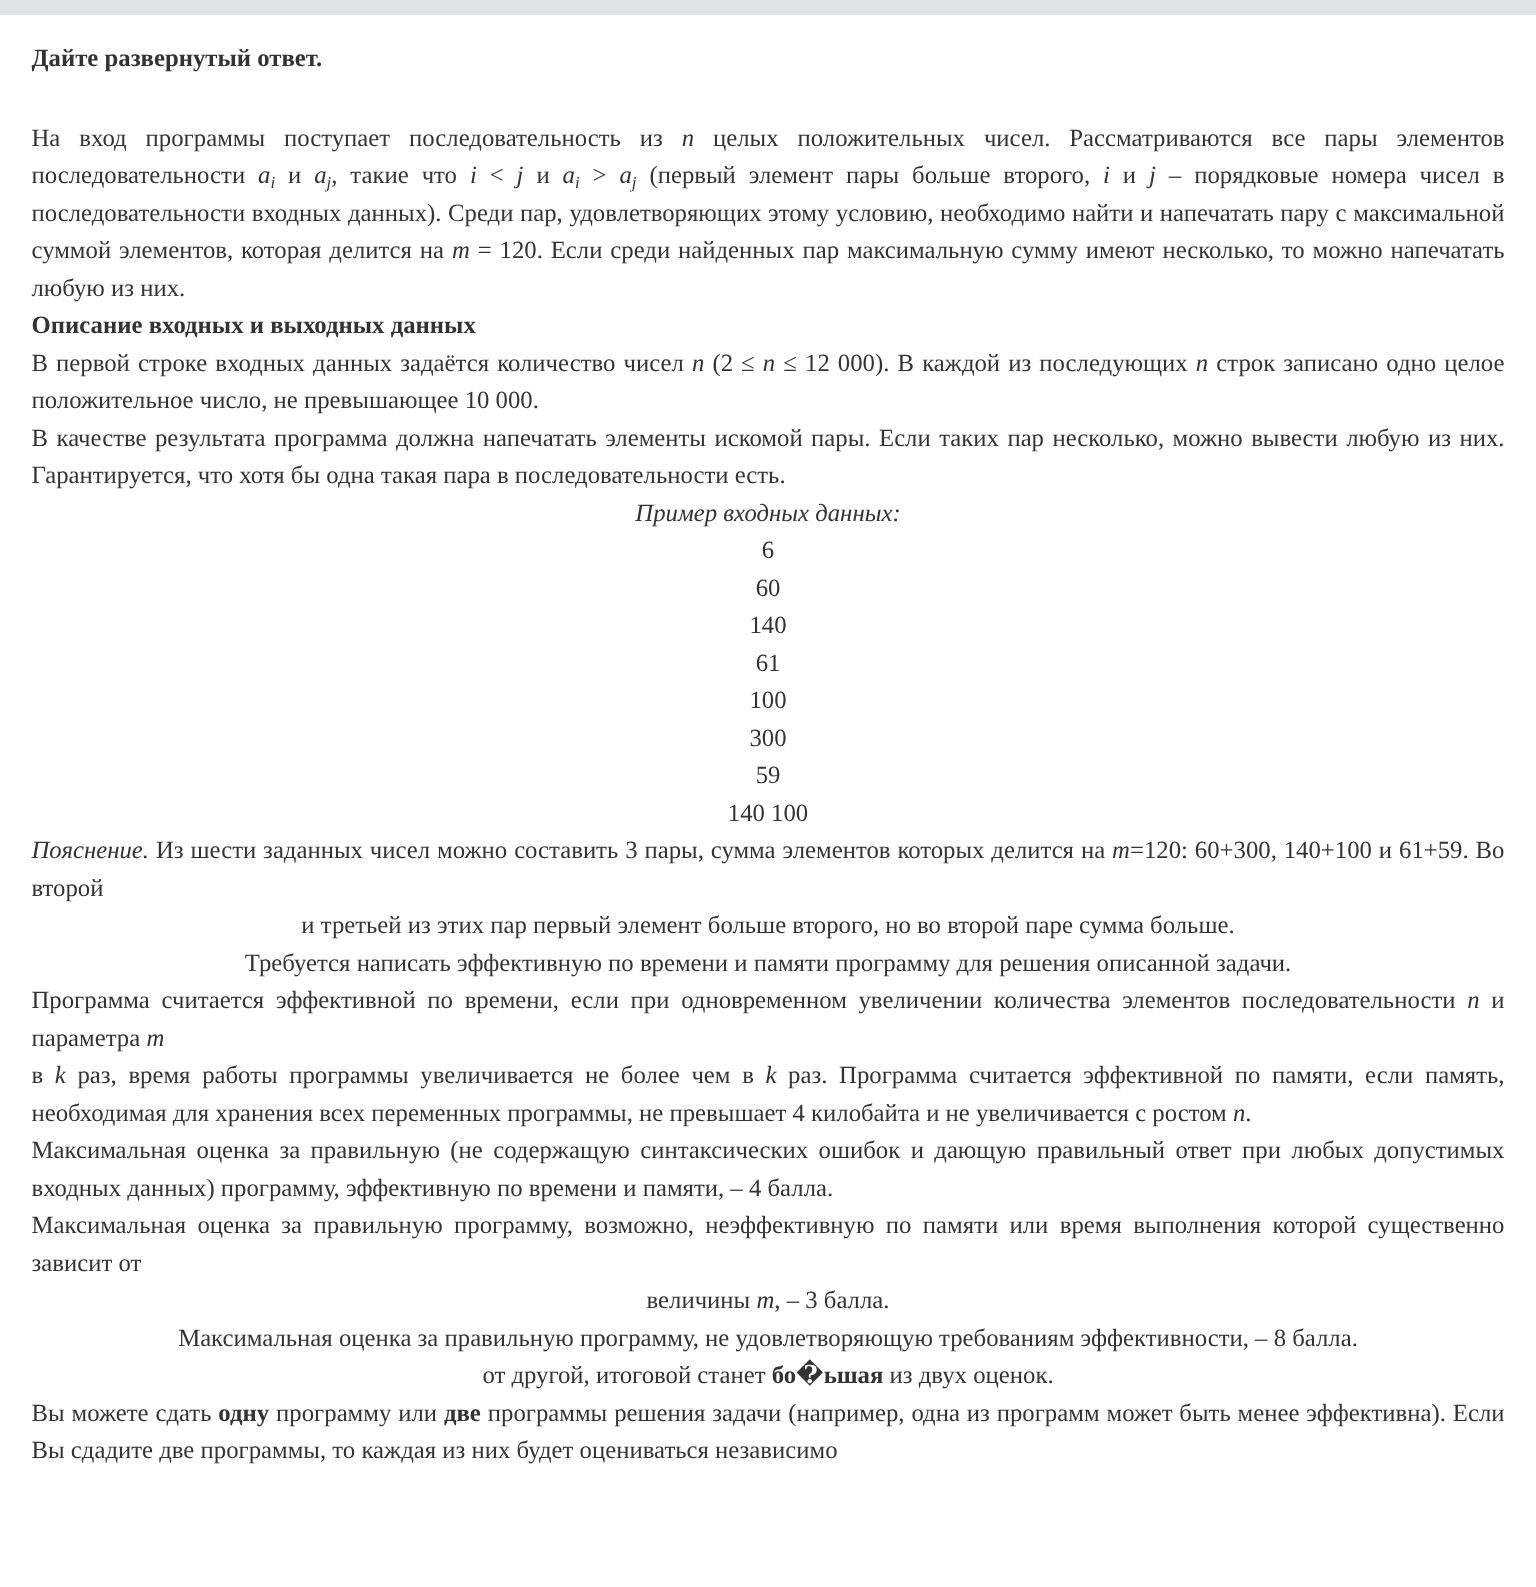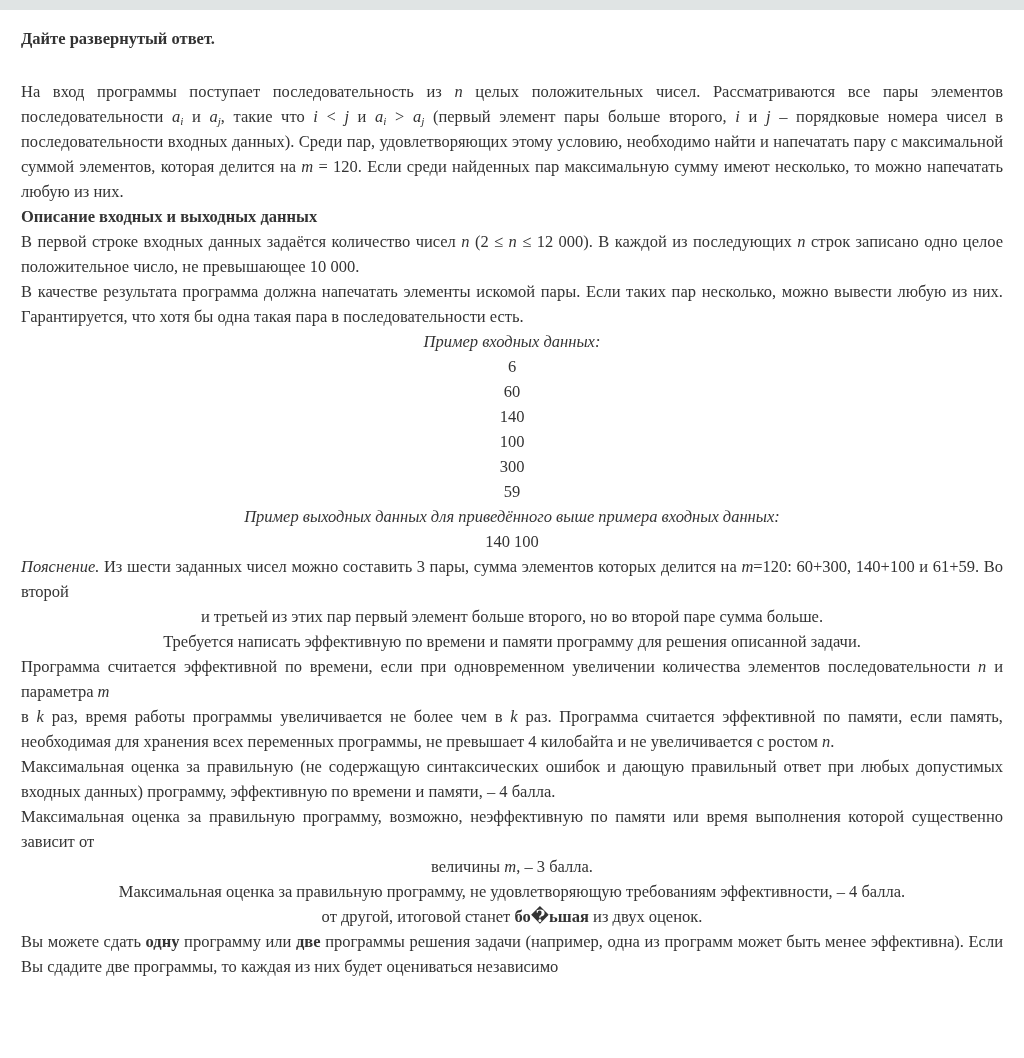--- a/index.html
+++ b/index.html
@@ -46,29 +46,29 @@
 <main class="doc">
     <div class="block title"><span>Дайте развернутый ответ.</span></div>
     <div class="block para"><span>На вход программы поступает последовательность из </span><span class="it">n</span><span> целых положительных чисел. Рассматриваются все пары элементов последовательности </span><span class="it">a</span><span class="it sub">i</span><span> и </span><span class="it">a</span><span class="it sub">j</span><span>, такие что </span><span class="it">i</span><span> &lt; </span><span class="it">j</span><span> и </span><span class="it">a</span><span class="it sub">i</span><span> &gt; </span><span class="it">a</span><span class="it sub">j</span><span> (первый элемент пары больше второго, </span><span class="it">i</span><span> и </span><span class="it">j</span><span> – порядковые номера чисел в последовательности входных данных). Среди пар, удовлетворяющих этому условию, необходимо найти и напечатать пару с максимальной суммой элементов, которая делится на </span><span class="it">m</span><span> = 120. Если среди найденных пар максимальную сумму имеют несколько, то можно напечатать любую из них.</span></div>
     <div class="block heading"><span>Описание входных и выходных данных</span></div>
     <div class="block para"><span>В первой строке входных данных задаётся количество чисел </span><span class="it">n</span><span> (2 ≤ </span><span class="it">n</span><span> ≤ 12&nbsp;000). В каждой из последующих </span><span class="it">n</span><span> строк записано одно целое положительное число, не превышающее 10&nbsp;000.</span></div>
     <div class="block para"><span>В качестве результата программа должна напечатать элементы искомой пары. Если таких пар несколько, можно вывести любую из них. Гарантируется, что хотя бы одна такая пара в последовательности есть.</span></div>
     <div class="block line"><span class="it">Пример входных данных:</span></div>
     <div class="block line"><span>6</span></div>
     <div class="block line"><span>60</span></div>
     <div class="block line"><span>140</span></div>
+    <div class="block line"><span>61</span></div>
     <div class="block line"><span>100</span></div>
     <div class="block line"><span>300</span></div>
     <div class="block line"><span>59</span></div>
-    <div class="block line"><span class="it">Пример выходных данных для приведённого выше примера входных данных:</span></div>
     <div class="block line"><span>140 100</span></div>
     <div class="block para"><span class="it">Пояснение.</span><span> Из шести заданных чисел можно составить 3 пары, сумма элементов которых делится на  </span><span class="it">m</span><span>=120: 60+300, 140+100 и 61+59. Во второй</span></div>
     <div class="block line"><span>и третьей из этих пар первый элемент больше второго, но во второй паре сумма больше.</span></div>
     <div class="block line"><span>Требуется написать эффективную по времени и памяти программу для решения описанной задачи.</span></div>
     <div class="block para"><span>Программа считается эффективной по времени, если при одновременном увеличении количества элементов последовательности </span><span class="it">n</span><span> и параметра </span><span class="it">m</span></div>
     <div class="block para"><span>в </span><span class="it">k</span><span> раз, время работы программы увеличивается не более чем в </span><span class="it">k</span><span> раз. Программа считается эффективной по памяти, если память, необходимая для хранения всех переменных программы, не превышает 4 килобайта и не увеличивается с ростом </span><span class="it">n</span><span>.</span></div>
     <div class="block para"><span>Максимальная оценка за правильную (не содержащую синтаксических ошибок и дающую правильный ответ при любых допустимых входных данных) программу, эффективную по времени и памяти, – 4 балла.</span></div>
     <div class="block para"><span>Максимальная оценка за правильную программу, возможно, неэффективную по памяти или время выполнения которой существенно зависит от</span></div>
     <div class="block line"><span>величины </span><span class="it">m</span><span>, – 3 балла.</span></div>
-    <div class="block line"><span>Максимальная оценка за правильную программу, не удовлетворяющую требованиям эффективности, – 4 балла.</span></div>
+    <div class="block line"><span>Максимальная оценка за правильную программу, не удовлетворяющую требованиям эффективности, – 8 балла.</span></div>
     <div class="block line"><span>от другой, итоговой станет </span><span class="bd">бо�ьшая</span><span> из двух оценок.</span></div>
     <div class="block para"><span>Вы можете сдать </span><span class="bd">одну</span><span> программу или </span><span class="bd">две</span><span> программы решения задачи (например, одна из программ может быть менее эффективна). Если Вы сдадите две программы, то каждая из них будет оцениваться независимо</span></div>
   </main>
 
 </body></html>

